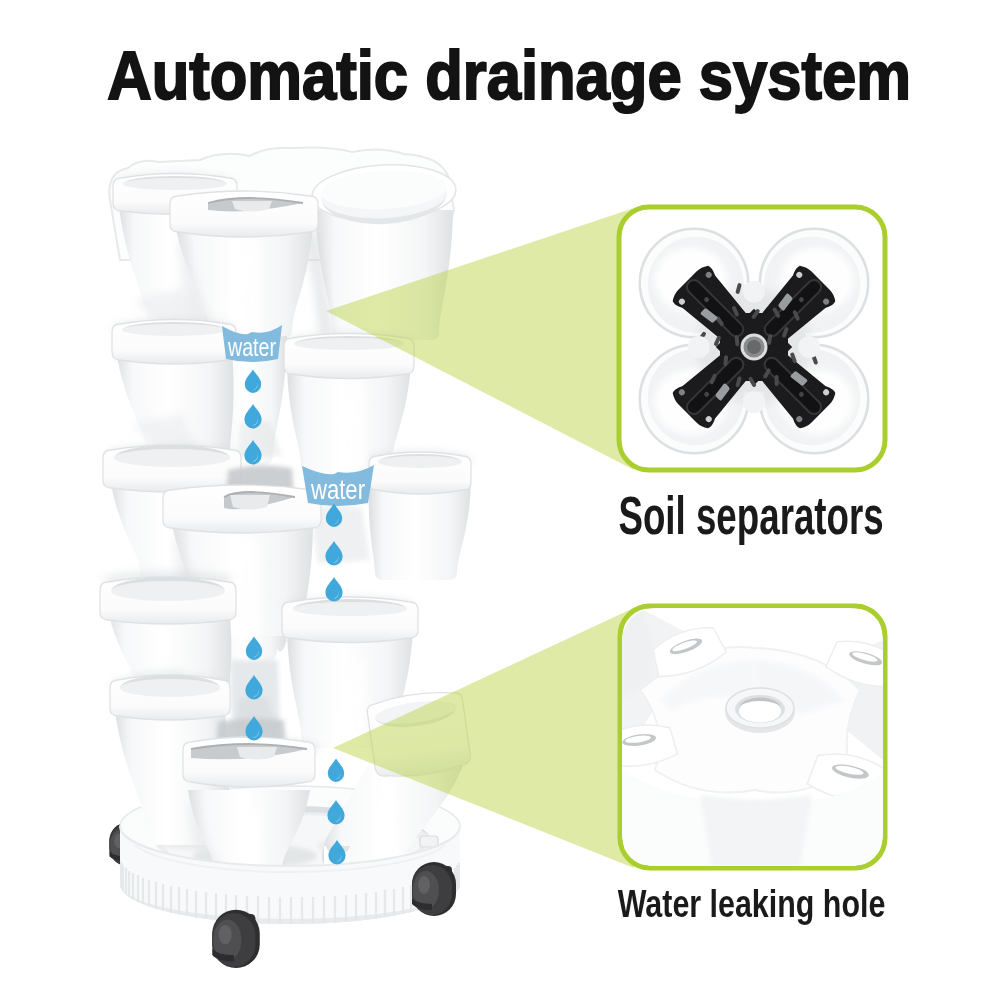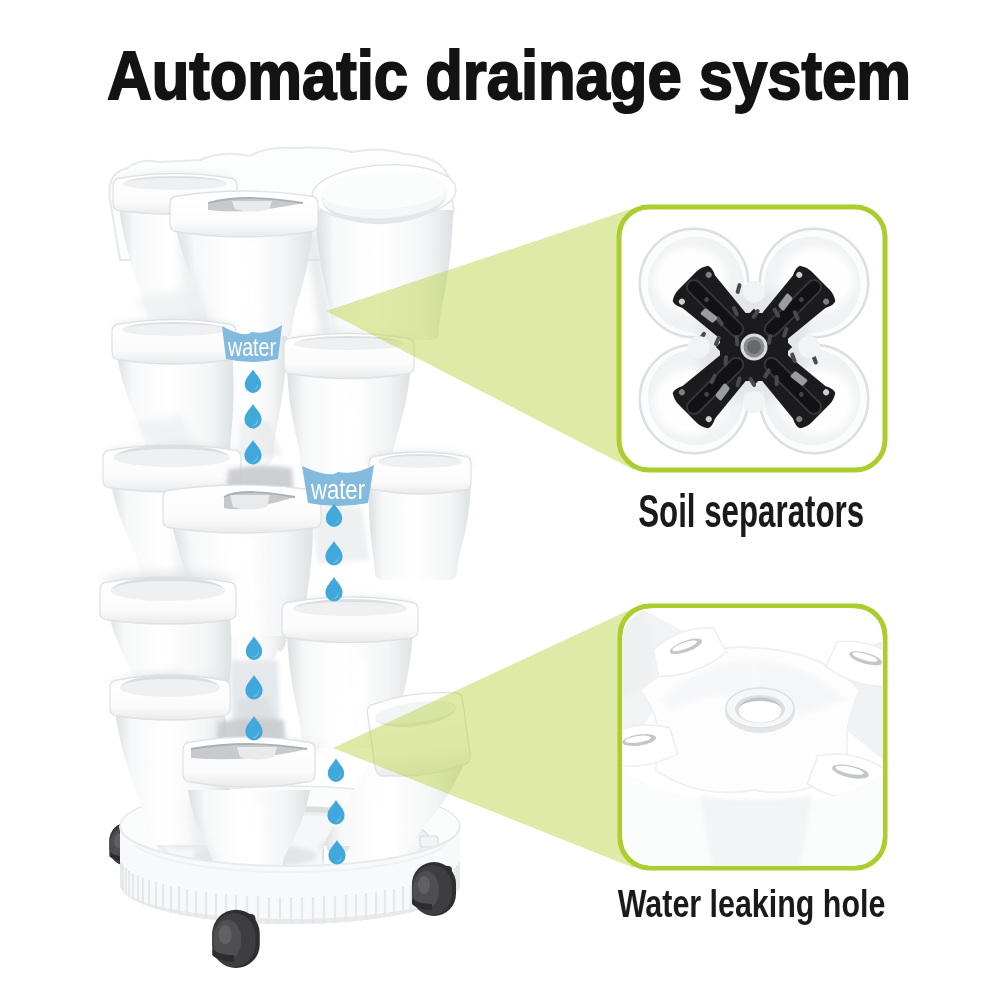--- a/index.html
+++ b/index.html
@@ -2,21 +2,21 @@
 <html><head>
 <meta charset="utf-8">
 <style>
   html,body{margin:0;padding:0;background:#fff;width:1000px;height:1000px;overflow:hidden;}
   .stage{position:relative;width:1000px;height:1000px;font-family:"Liberation Sans",sans-serif;}
   .title{position:absolute;left:9px;top:36px;width:1000px;text-align:center;
          font-size:68px;font-weight:700;color:#131313;
          -webkit-text-stroke:2px #131313;}
   .title span{display:inline-block;white-space:nowrap;transform:scaleX(0.905);transform-origin:50% 50%;}
   .cap1{position:absolute;left:501px;top:484px;width:500px;text-align:center;
-        font-size:46px;font-weight:700;color:#1a1a1a;}
+        font-size:54px;font-weight:700;color:#1a1a1a;}
   .cap1 span{display:inline-block;white-space:nowrap;transform:scaleX(0.68);transform-origin:50% 50%;}
   .cap2{position:absolute;left:502px;top:882px;width:500px;text-align:center;
         font-size:39px;font-weight:700;color:#1a1a1a;}
   .cap2 span{display:inline-block;white-space:nowrap;transform:scaleX(0.78);transform-origin:50% 50%;}
   svg{position:absolute;left:0;top:0;}
 </style>
 </head>
 <body>
 <div class="stage">
   <svg width="1000" height="1000" viewBox="0 0 1000 1000">

